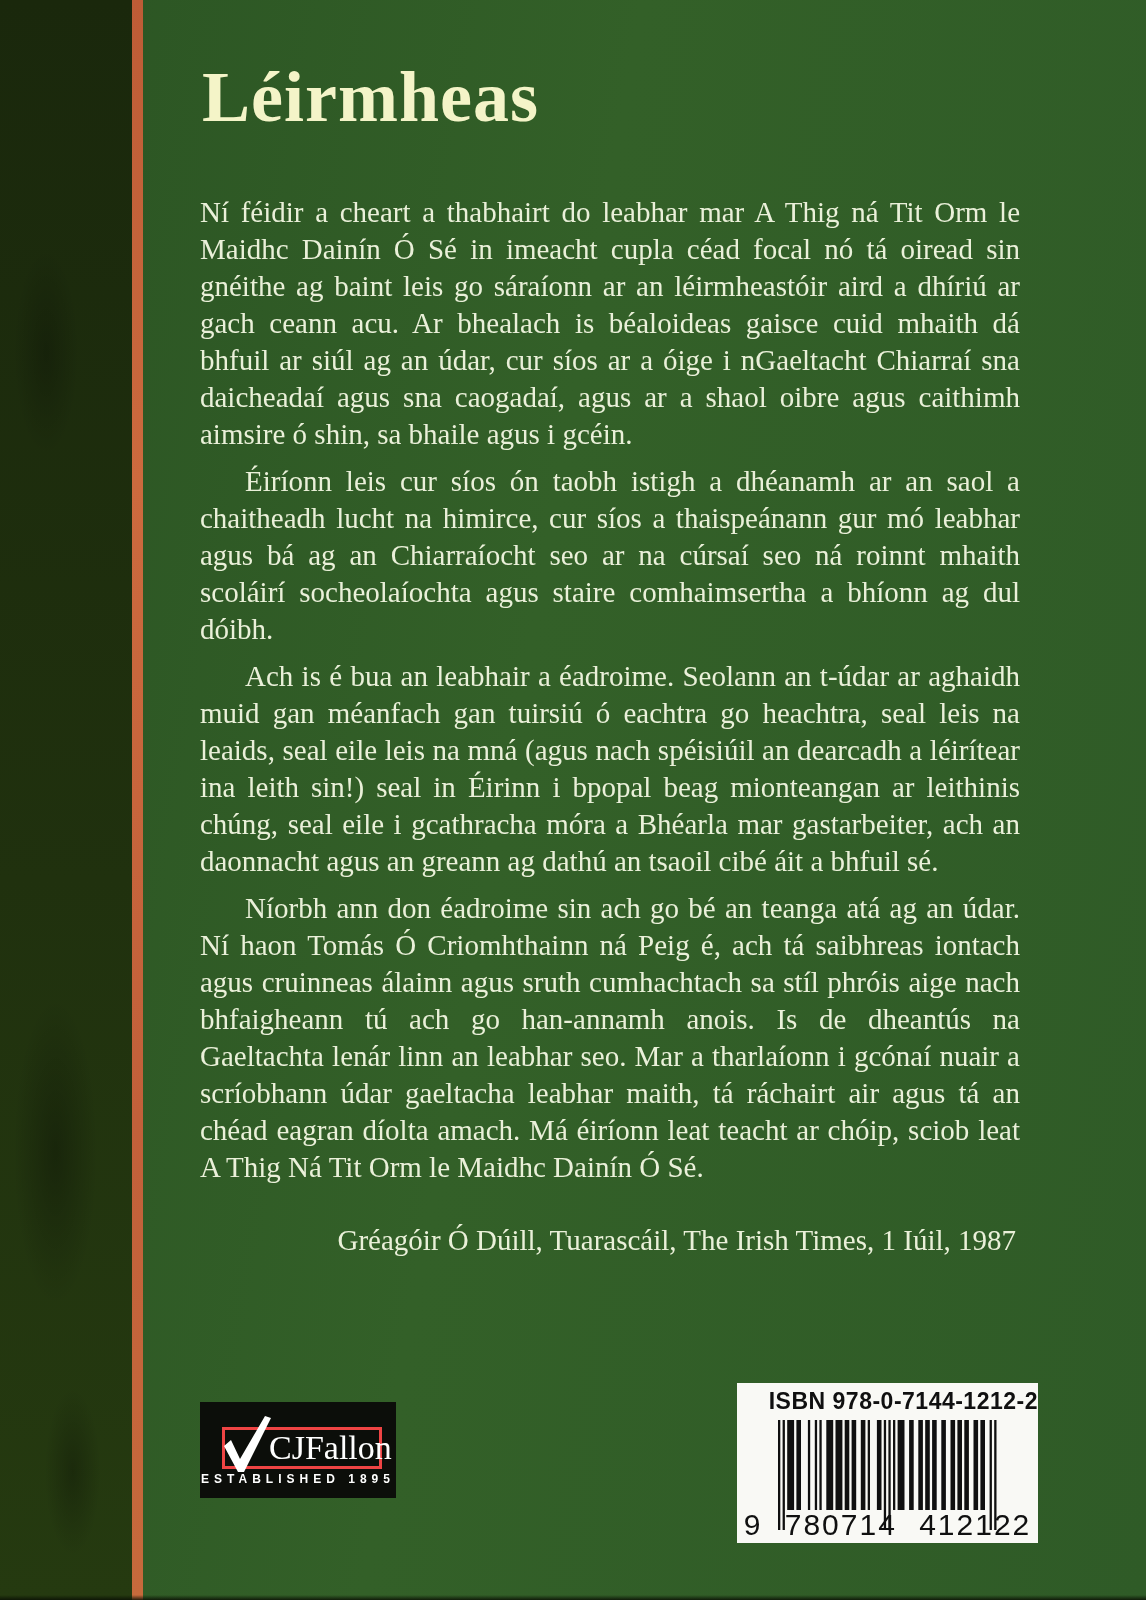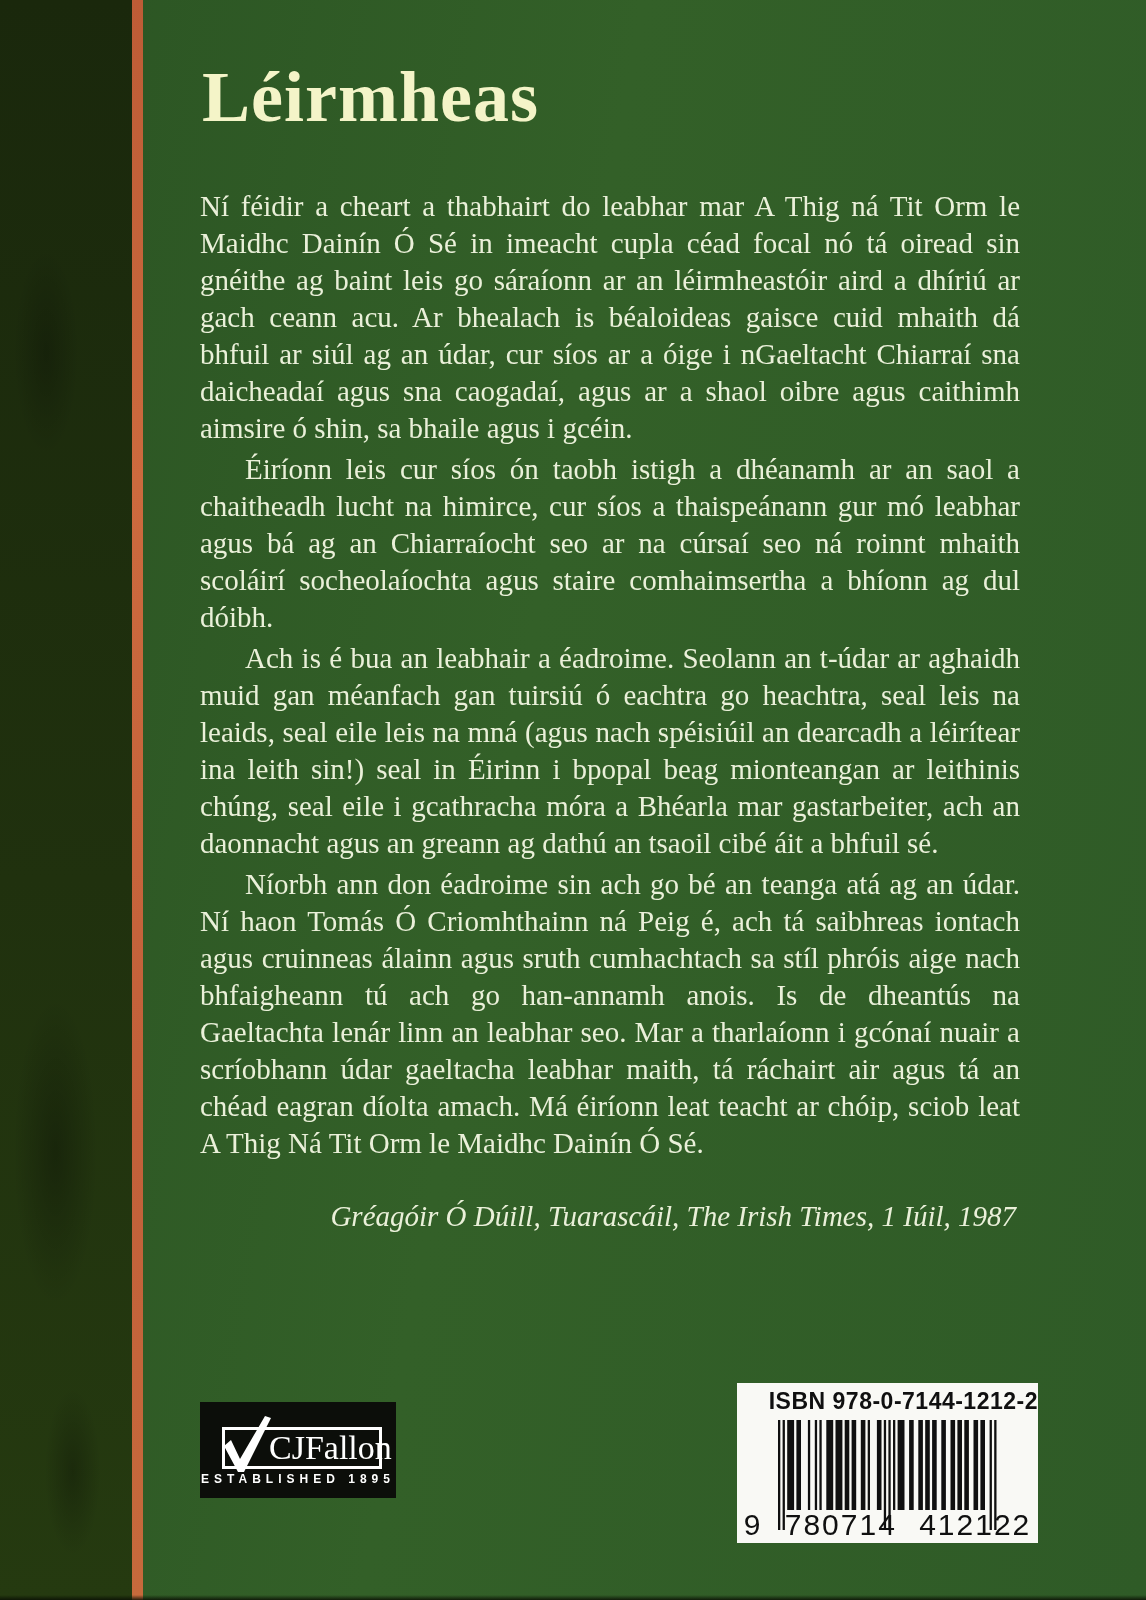--- a/index.html
+++ b/index.html
@@ -35,35 +35,35 @@
     position:absolute;left:202px;top:58px;margin:0;
     font-size:72px;font-weight:bold;line-height:1.1;
     color:#f4f4c8;letter-spacing:1px;
   }
   
   .copy{
     position:absolute;left:200px;top:184px;width:820px;
     color:#eaf0d9;font-size:29px;line-height:37px;
     text-align:justify;
   }
-  .copy p{margin:4px 0 3px 0;}
+  .copy p{margin:10px 0 3px 0;}
   .copy p.indent{text-indent:45px;}
   .attribution{
     margin-top:36px !important;
-    text-align:right;font-style:italic;font-size:29px;
+    text-align:right;font-size:29px;
     padding-right:4px;
   }
   
   .logo{
     position:absolute;left:200px;top:1402px;width:196px;height:96px;
     background:#0c0e0a;color:#fff;
   }
   .logo-frame{
     position:absolute;left:22px;top:25px;width:154px;height:36px;
-    border:3px solid #ffffff;
+    border:3px solid #ef4444;
   }
   .logo-check{
     position:absolute;left:-7px;top:-18px;width:58px;height:62px;
   }
   .logo-name{
     position:absolute;left:44px;top:-4px;width:110px;
     font-family:"Liberation Serif",serif;font-size:34px;line-height:44px;
     color:#fff;white-space:nowrap;
   }
   .established{

